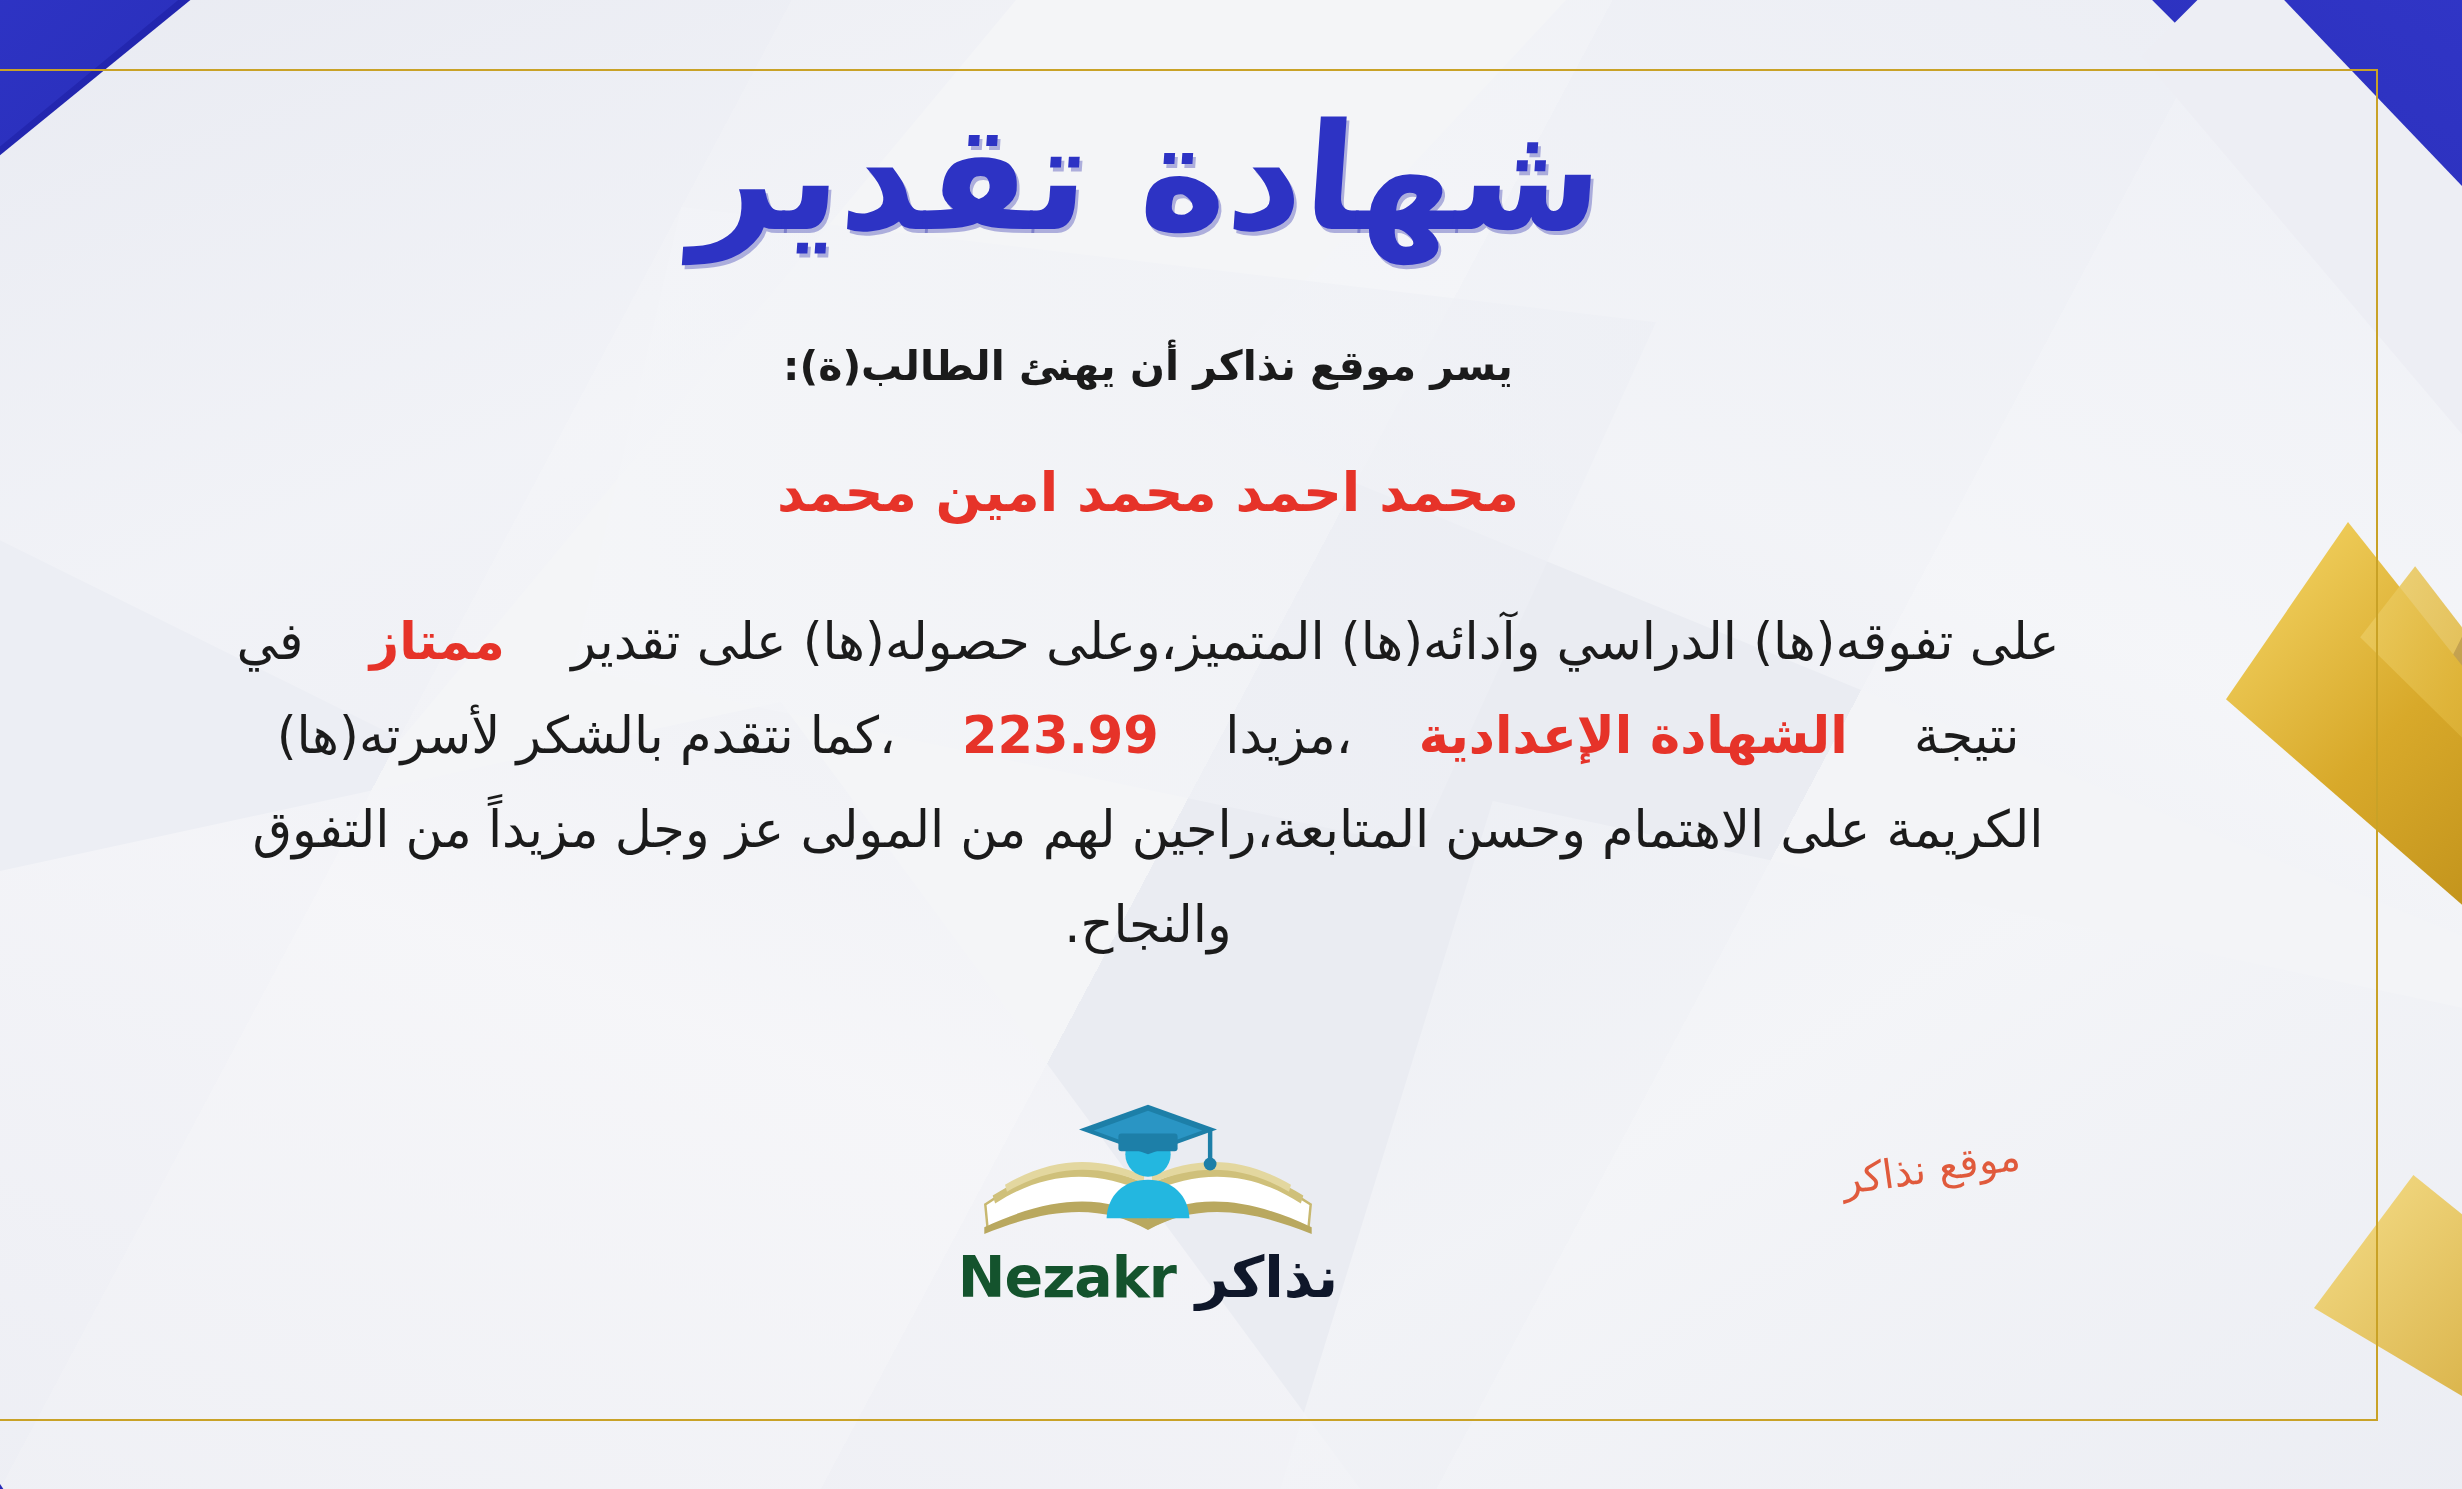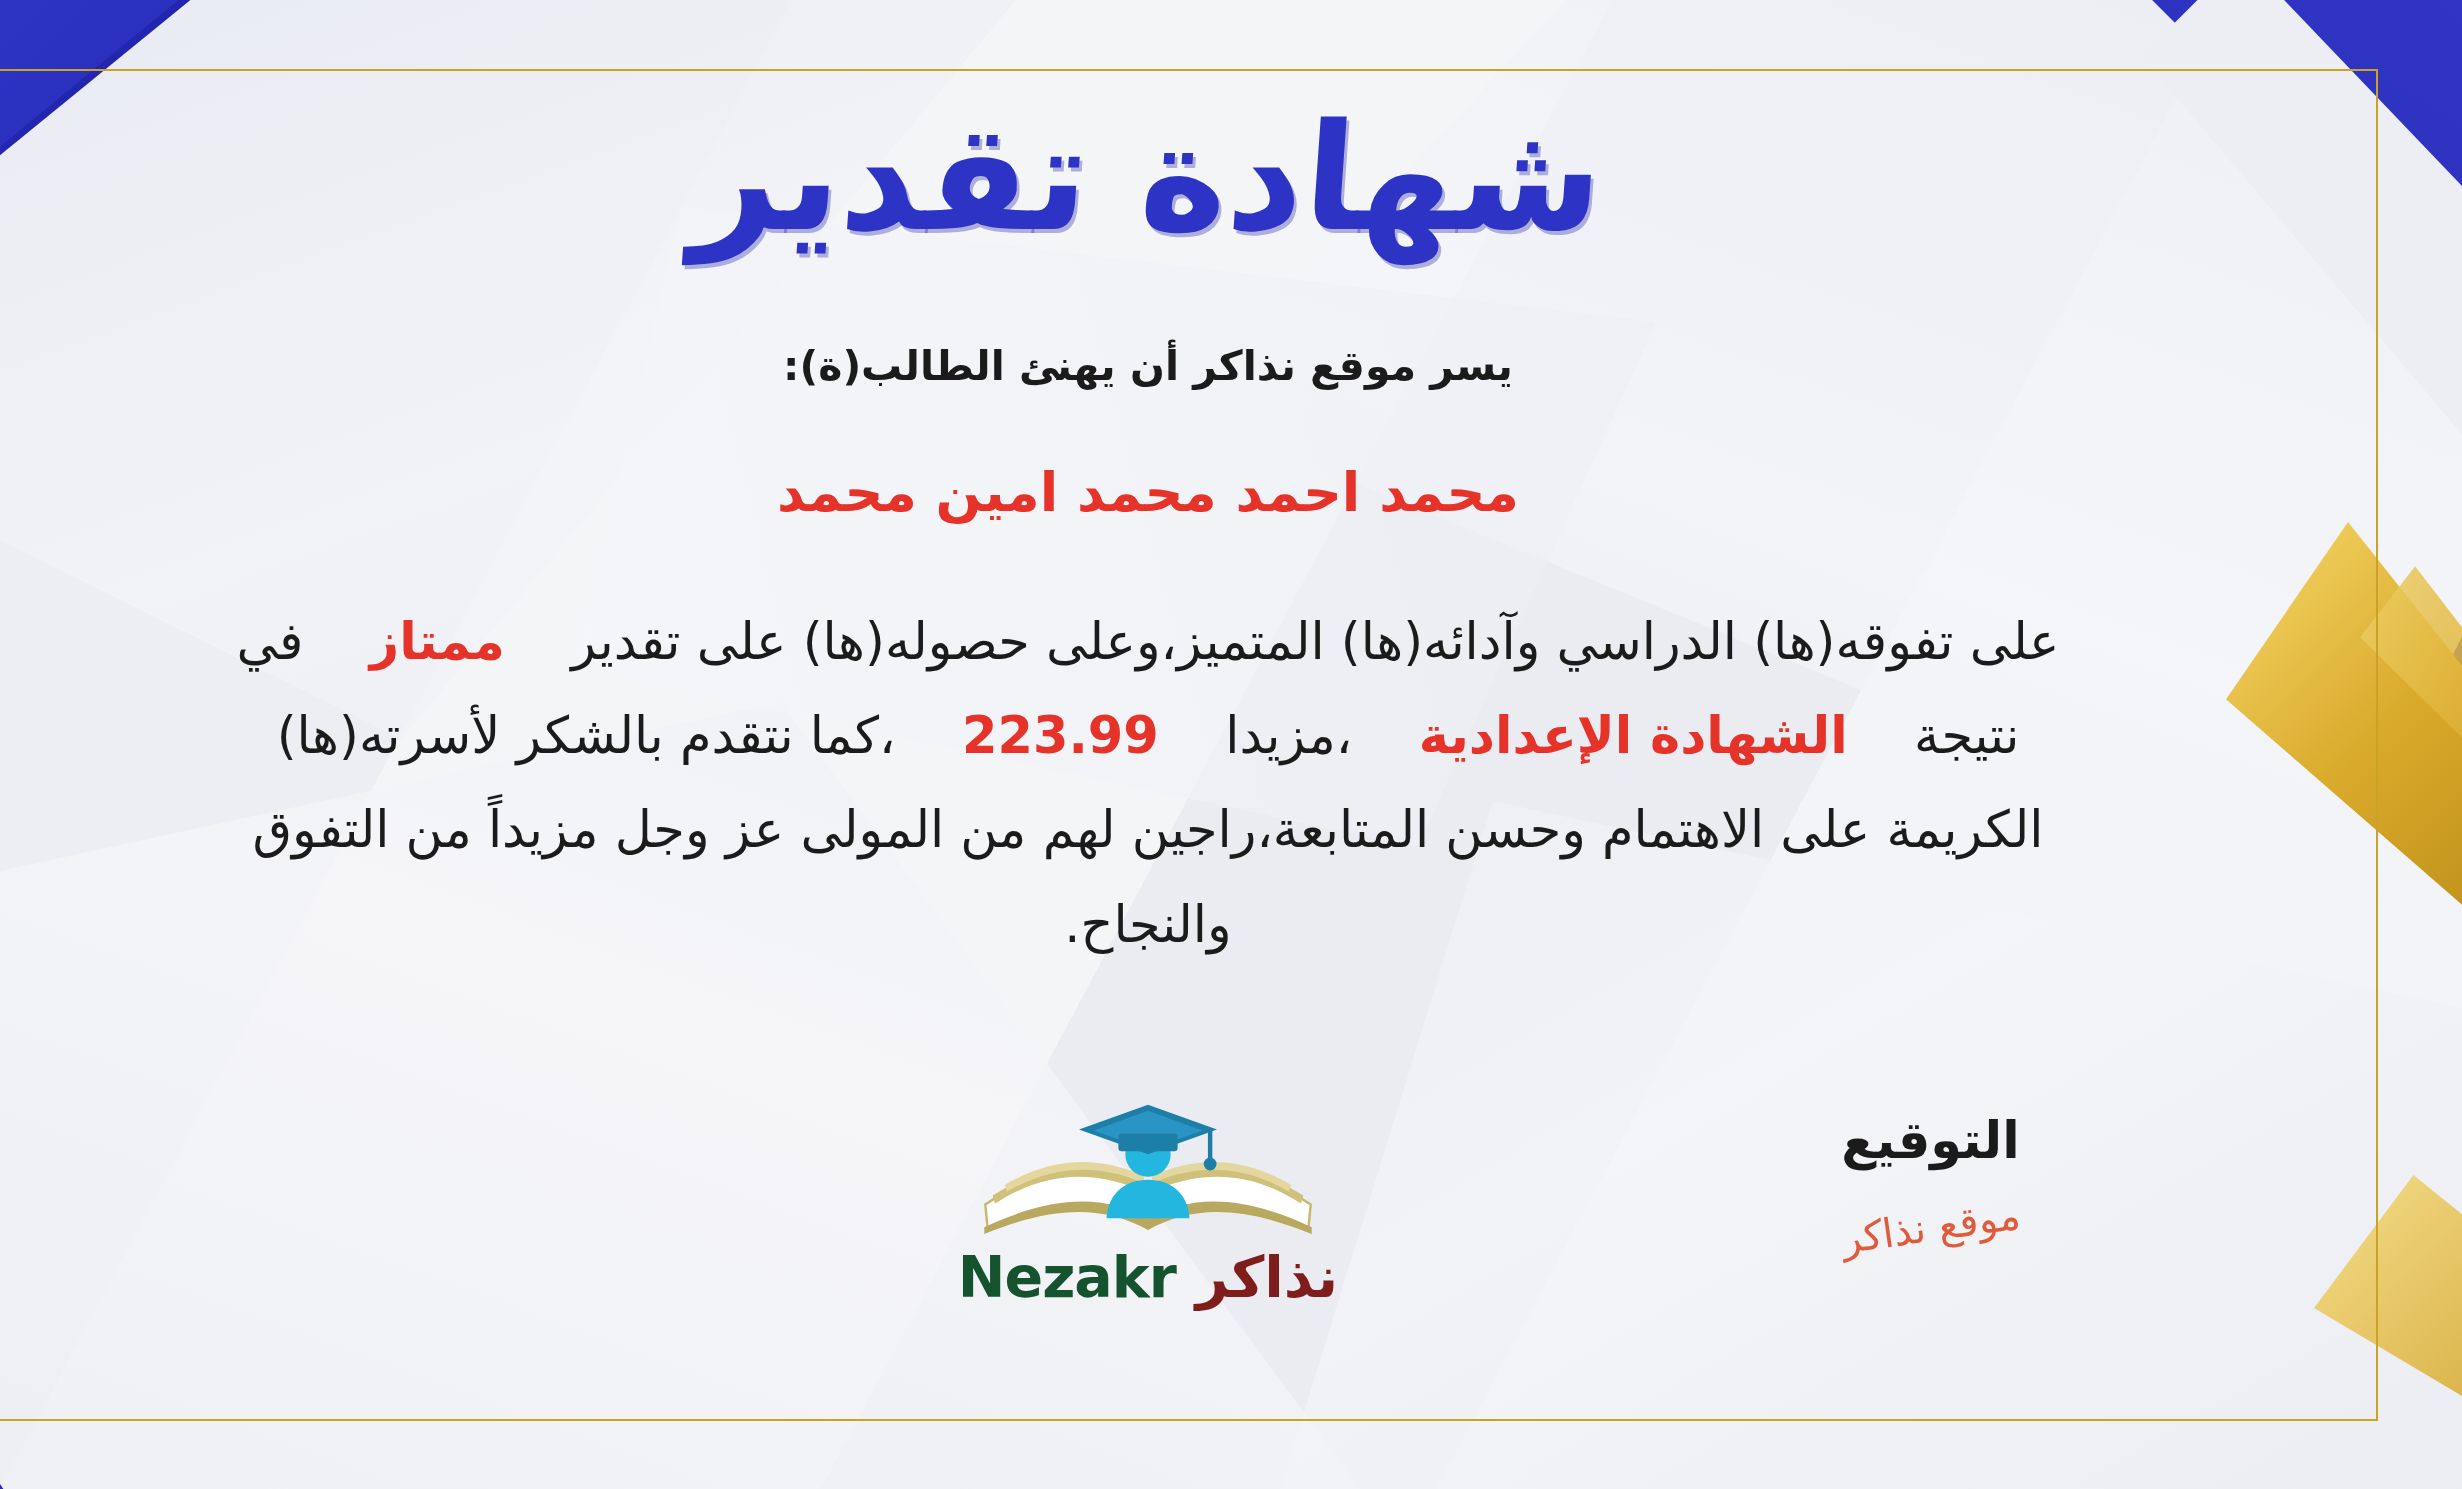--- a/index.html
+++ b/index.html
@@ -293,21 +293,21 @@
     position: relative;
   }
   .logo-text {
     margin-top: 4.9px;
     font-size: 57px;
     font-weight: 700;
     color: #8a6a4d;
     letter-spacing: -1px;
   }
   .logo-text .en { color: #14532d; }
-  .logo-text .ar { color: #7f1d1d; }
+  .logo-text .ar { color: #0f172a; }
 
   
 </style>
 </head>
 <body>
 
 <div class="certificate">
 
   <div class="bg-facets">
     <div class="facet f1"></div>
@@ -371,21 +371,20 @@
         <span class="hl-space"></span>
         <span>،كما نتقدم بالشكر لأسرته(ها) الكريمة على الاهتمام وحسن المتابعة،راجين لهم من المولى عز وجل مزيداً من التفوق والنجاح.</span>
       </div>
 
     </div>
   </div>
 
   <div class="footer">
 
     <div class="signature-area">
-      <div class="signature-label">التوقيع</div>
       <div class="signature-script">موقع نذاكر</div>
     </div>
 
     <div class="logo-area">
       <div class="logo-mark">
         <svg viewBox="0 0 720 300" width="355" height="148" aria-hidden="true">
 
           <path d="M30 230 C150 150 250 150 355 200 L355 275 C250 222 150 222 35 282 Z" fill="#ffffff" stroke="#c8b870" stroke-width="5"></path>
           <path d="M690 230 C570 150 470 150 365 200 L365 275 C470 222 570 222 685 282 Z" fill="#ffffff" stroke="#c8b870" stroke-width="5"></path>
           <path d="M45 212 C155 142 255 142 355 188 L355 205 C255 160 155 160 50 228 Z" fill="#cfc07a"></path>

